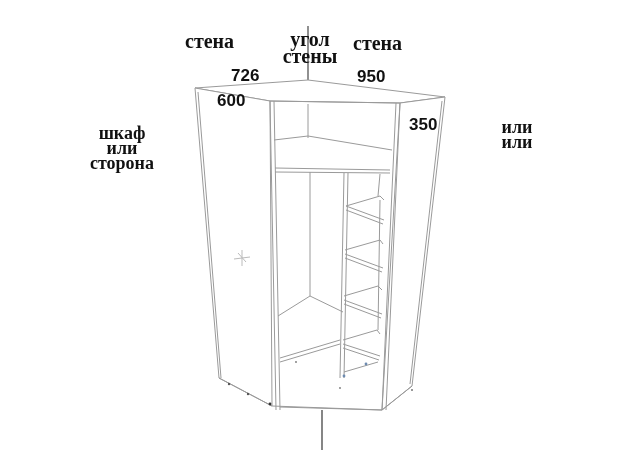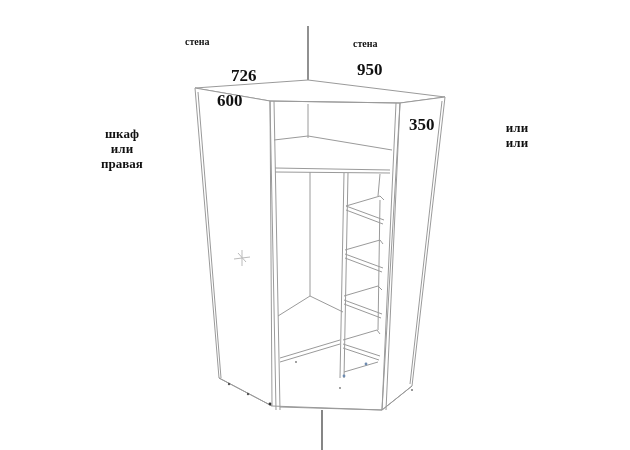--- a/index.html
+++ b/index.html
@@ -18,38 +18,38 @@
       position: absolute;
       left: 0; top: 0;
       width: 630px;
       height: 450px;
     }
     .lbl {
       position: absolute;
       font-family: "Liberation Serif", "DejaVu Serif", serif;
       font-weight: bold;
       color: #111111;
-      font-size: 10px;
+      font-size: 20px;
       line-height: 17px;
       white-space: nowrap;
     }
     .lbl.center { text-align: center; }
     .note {
       position: absolute;
       font-family: "Liberation Serif", "DejaVu Serif", serif;
       font-weight: bold;
       color: #111111;
-      font-size: 13px;
+      font-size: 18px;
       line-height: 15px;
       text-align: center;
       white-space: nowrap;
     }
     .dim {
       position: absolute;
-      font-family: Liberation Serif, serif;
+      font-family: Liberation Sans, sans-serif;
       font-weight: bold;
       color: #111111;
       font-size: 17px;
       line-height: 18px;
     }
     svg line, svg polyline, svg polygon, svg path {
       vector-effect: non-scaling-stroke;
     }
   </style>
 </head>
@@ -129,31 +129,35 @@
       <circle cx="270" cy="404" r="1.4" fill="#333" stroke="none"></circle>
       <circle cx="344" cy="376" r="1.4" fill="#6d8bb0" stroke="none"></circle>
       <circle cx="366" cy="364" r="1.4" fill="#6d8bb0" stroke="none"></circle>
       <circle cx="340" cy="388" r="0.9" fill="#777" stroke="none"></circle>
       <circle cx="296" cy="362" r="0.9" fill="#777" stroke="none"></circle>
       <circle cx="412" cy="390" r="1" fill="#777" stroke="none"></circle>
     </g>
   </svg>
 
   <div class="lbl" style="left:185px;top:33px;">стена</div>
+  <div class="lbl center" style="left:280px;top:31px;width:60px;">
+    <div>угол</div>
+    <div>стены</div>
+  </div>
   <div class="lbl" style="left:353px;top:35px;">стена</div>
 
   <div class="dim" style="left:231px;top:67px;">726</div>
-  <div class="dim" style="left:357px;top:61px;">950</div>
+  <div class="dim" style="left:357px;top:68px;">950</div>
   <div class="dim" style="left:217px;top:92px;">600</div>
   <div class="dim" style="left:409px;top:116px;">350</div>
 
   <div class="note" style="left:82px;top:126px;width:80px;">
     <div>шкаф</div>
     <div>или</div>
-    <div>правая</div>
+    <div>сторона</div>
   </div>
 
   <div class="note" style="left:452px;top:120px;width:130px;">
     <div>или</div>
     <div>или</div>
   </div>
 
 </div>
 
 </body></html>

